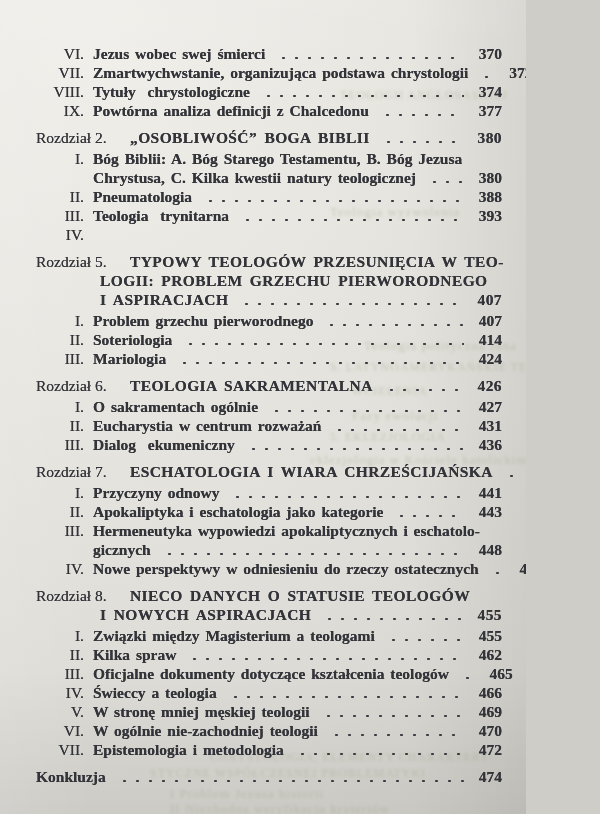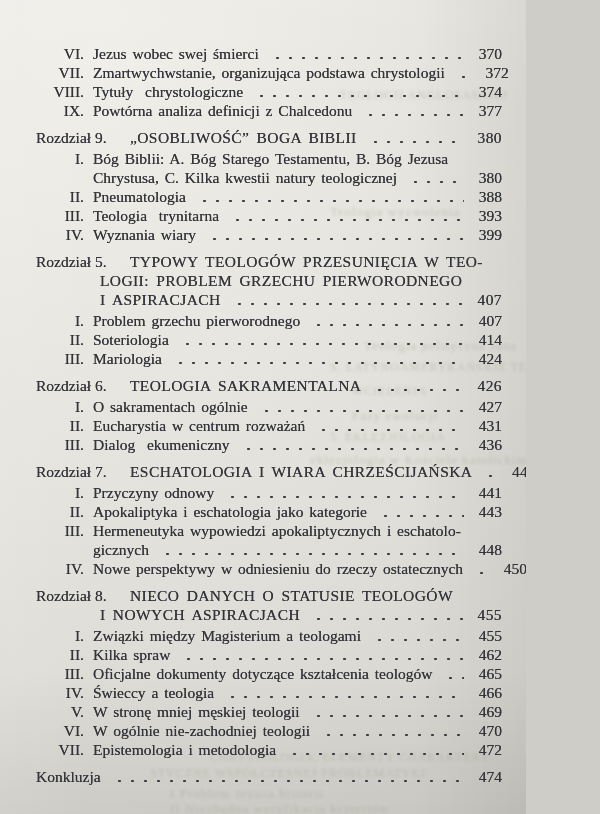--- a/index.html
+++ b/index.html
@@ -24,21 +24,21 @@
   }
   .entry{display:flex;}
   .entry .gutter{flex:none;width:48px;text-align:right;padding-right:9px;white-space:pre;}
   .entry .body{flex:1;min-width:0;}
   .entry.chapter{margin-top:8px;margin-bottom:2px;}
   .entry.chapter .gutter{width:94px;text-align:left;padding-right:0;}
   .entry.chapter .body{letter-spacing:.4px;word-spacing:3px;}
   .entry.chapter .line + .line{margin-left:-30px;}
   .entry.plain{margin-top:8px;}
   .entry.item .body{word-spacing:2px;}
-  .line{display:flex;}
+  .line{display:flex;font-weight:bold;}
   .txt{white-space:pre;}
   .leader{
     flex:1;min-width:16px;margin:0 6px 0 10px;
     background-image:radial-gradient(circle, #3a3b41 1.05px, rgba(0,0,0,0) 1.45px);
     background-size:13px 4px;background-repeat:repeat-x;
     background-position:left 2px bottom 3px;
   }
   .page{flex:none;width:32px;text-align:right;white-space:pre;}
 </style>
 </head>
@@ -104,21 +104,21 @@
         <span class="gutter">IX.</span>
         <div class="body">
           <div class="line">
             <span class="txt">Powtórna analiza definicji z Chalcedonu</span>
             <span class="leader"></span>
             <span class="page">377</span>
           </div>
         </div>
       </div>
       <div class="entry chapter">
-        <span class="gutter">Rozdział 9.</span>
+        <span class="gutter">Rozdział 2.</span>
         <div class="body">
           <div class="line">
             <span class="txt">„OSOBLIWOŚĆ” BOGA BIBLII</span>
             <span class="leader"></span>
             <span class="page">380</span>
           </div>
         </div>
       </div>
       <div class="entry item">
         <span class="gutter">I.</span>
@@ -148,27 +148,20 @@
         <div class="body">
           <div class="line">
             <span class="txt">Teologia  trynitarna</span>
             <span class="leader"></span>
             <span class="page">393</span>
           </div>
         </div>
       </div>
       <div class="entry item">
         <span class="gutter">IV.</span>
-        <div class="body">
-          <div class="line">
-            <span class="txt">Wyznania wiary</span>
-            <span class="leader"></span>
-            <span class="page">399</span>
-          </div>
-        </div>
       </div>
       <div class="entry chapter">
         <span class="gutter">Rozdział 5.</span>
         <div class="body">
           <div class="line">
             <span class="txt">TYPOWY TEOLOGÓW PRZESUNIĘCIA W TEO-</span>
           </div>
           <div class="line">
             <span class="txt">LOGII: PROBLEM GRZECHU PIERWORODNEGO</span>
           </div>

